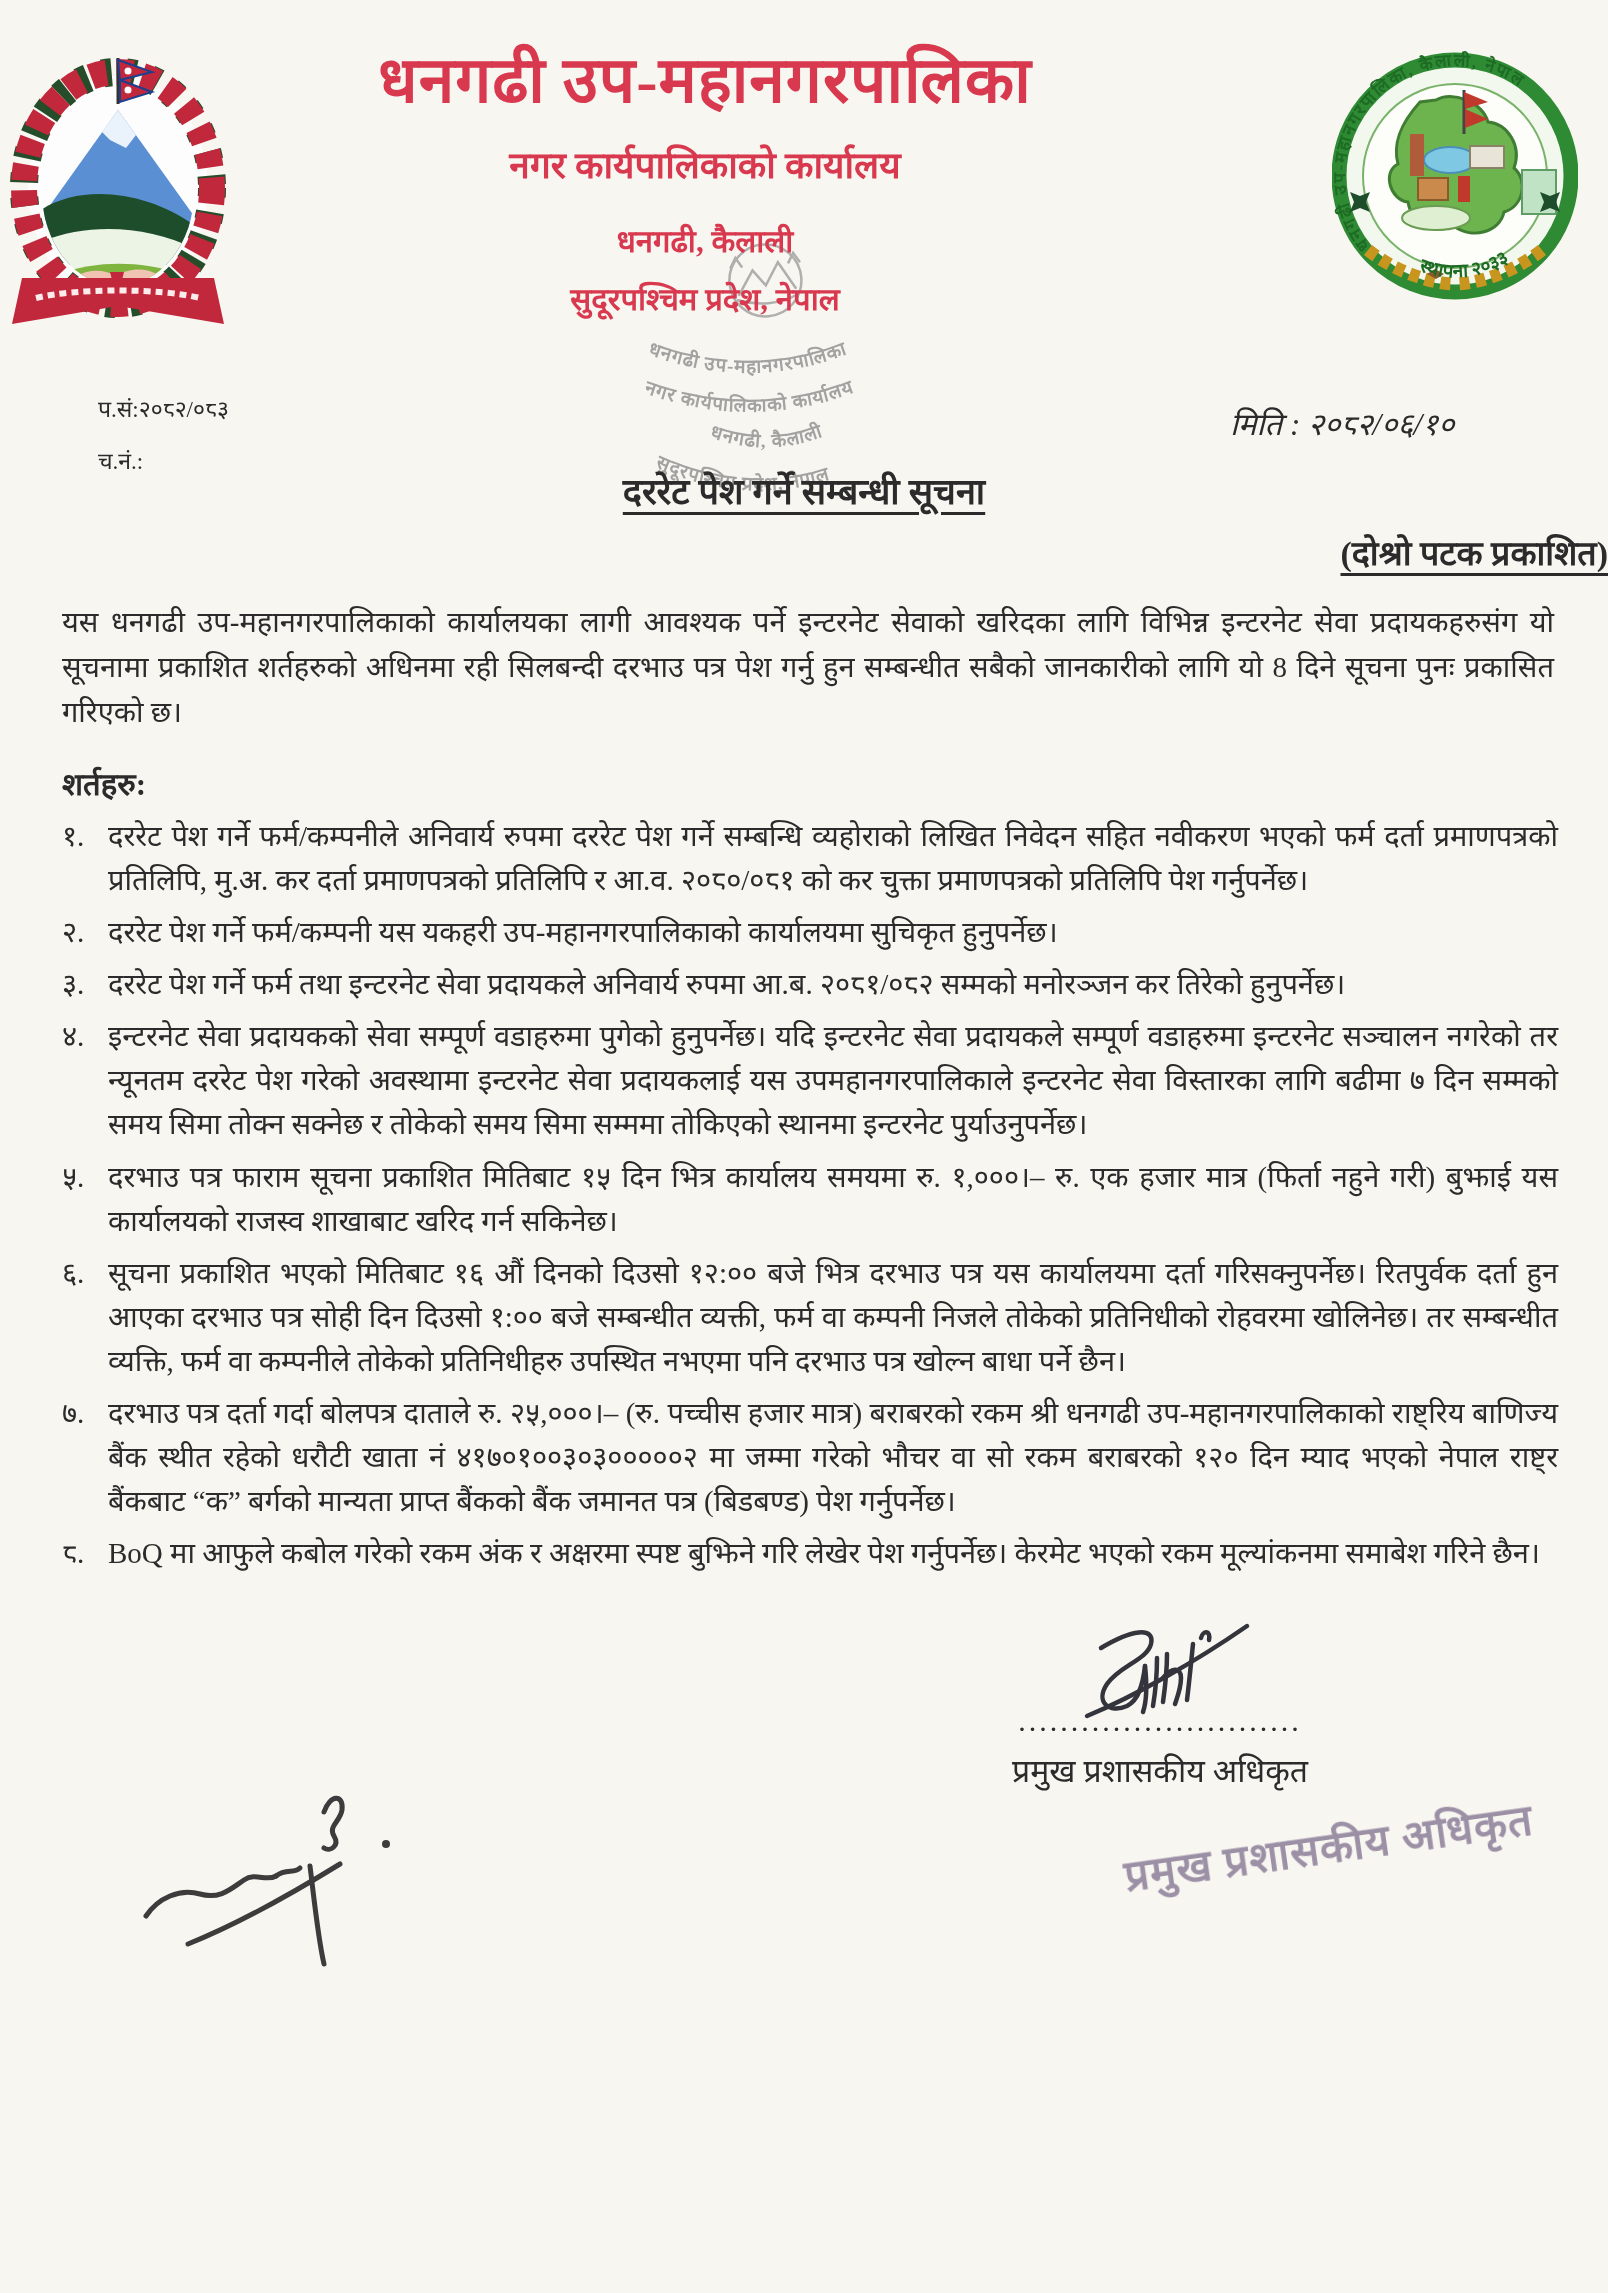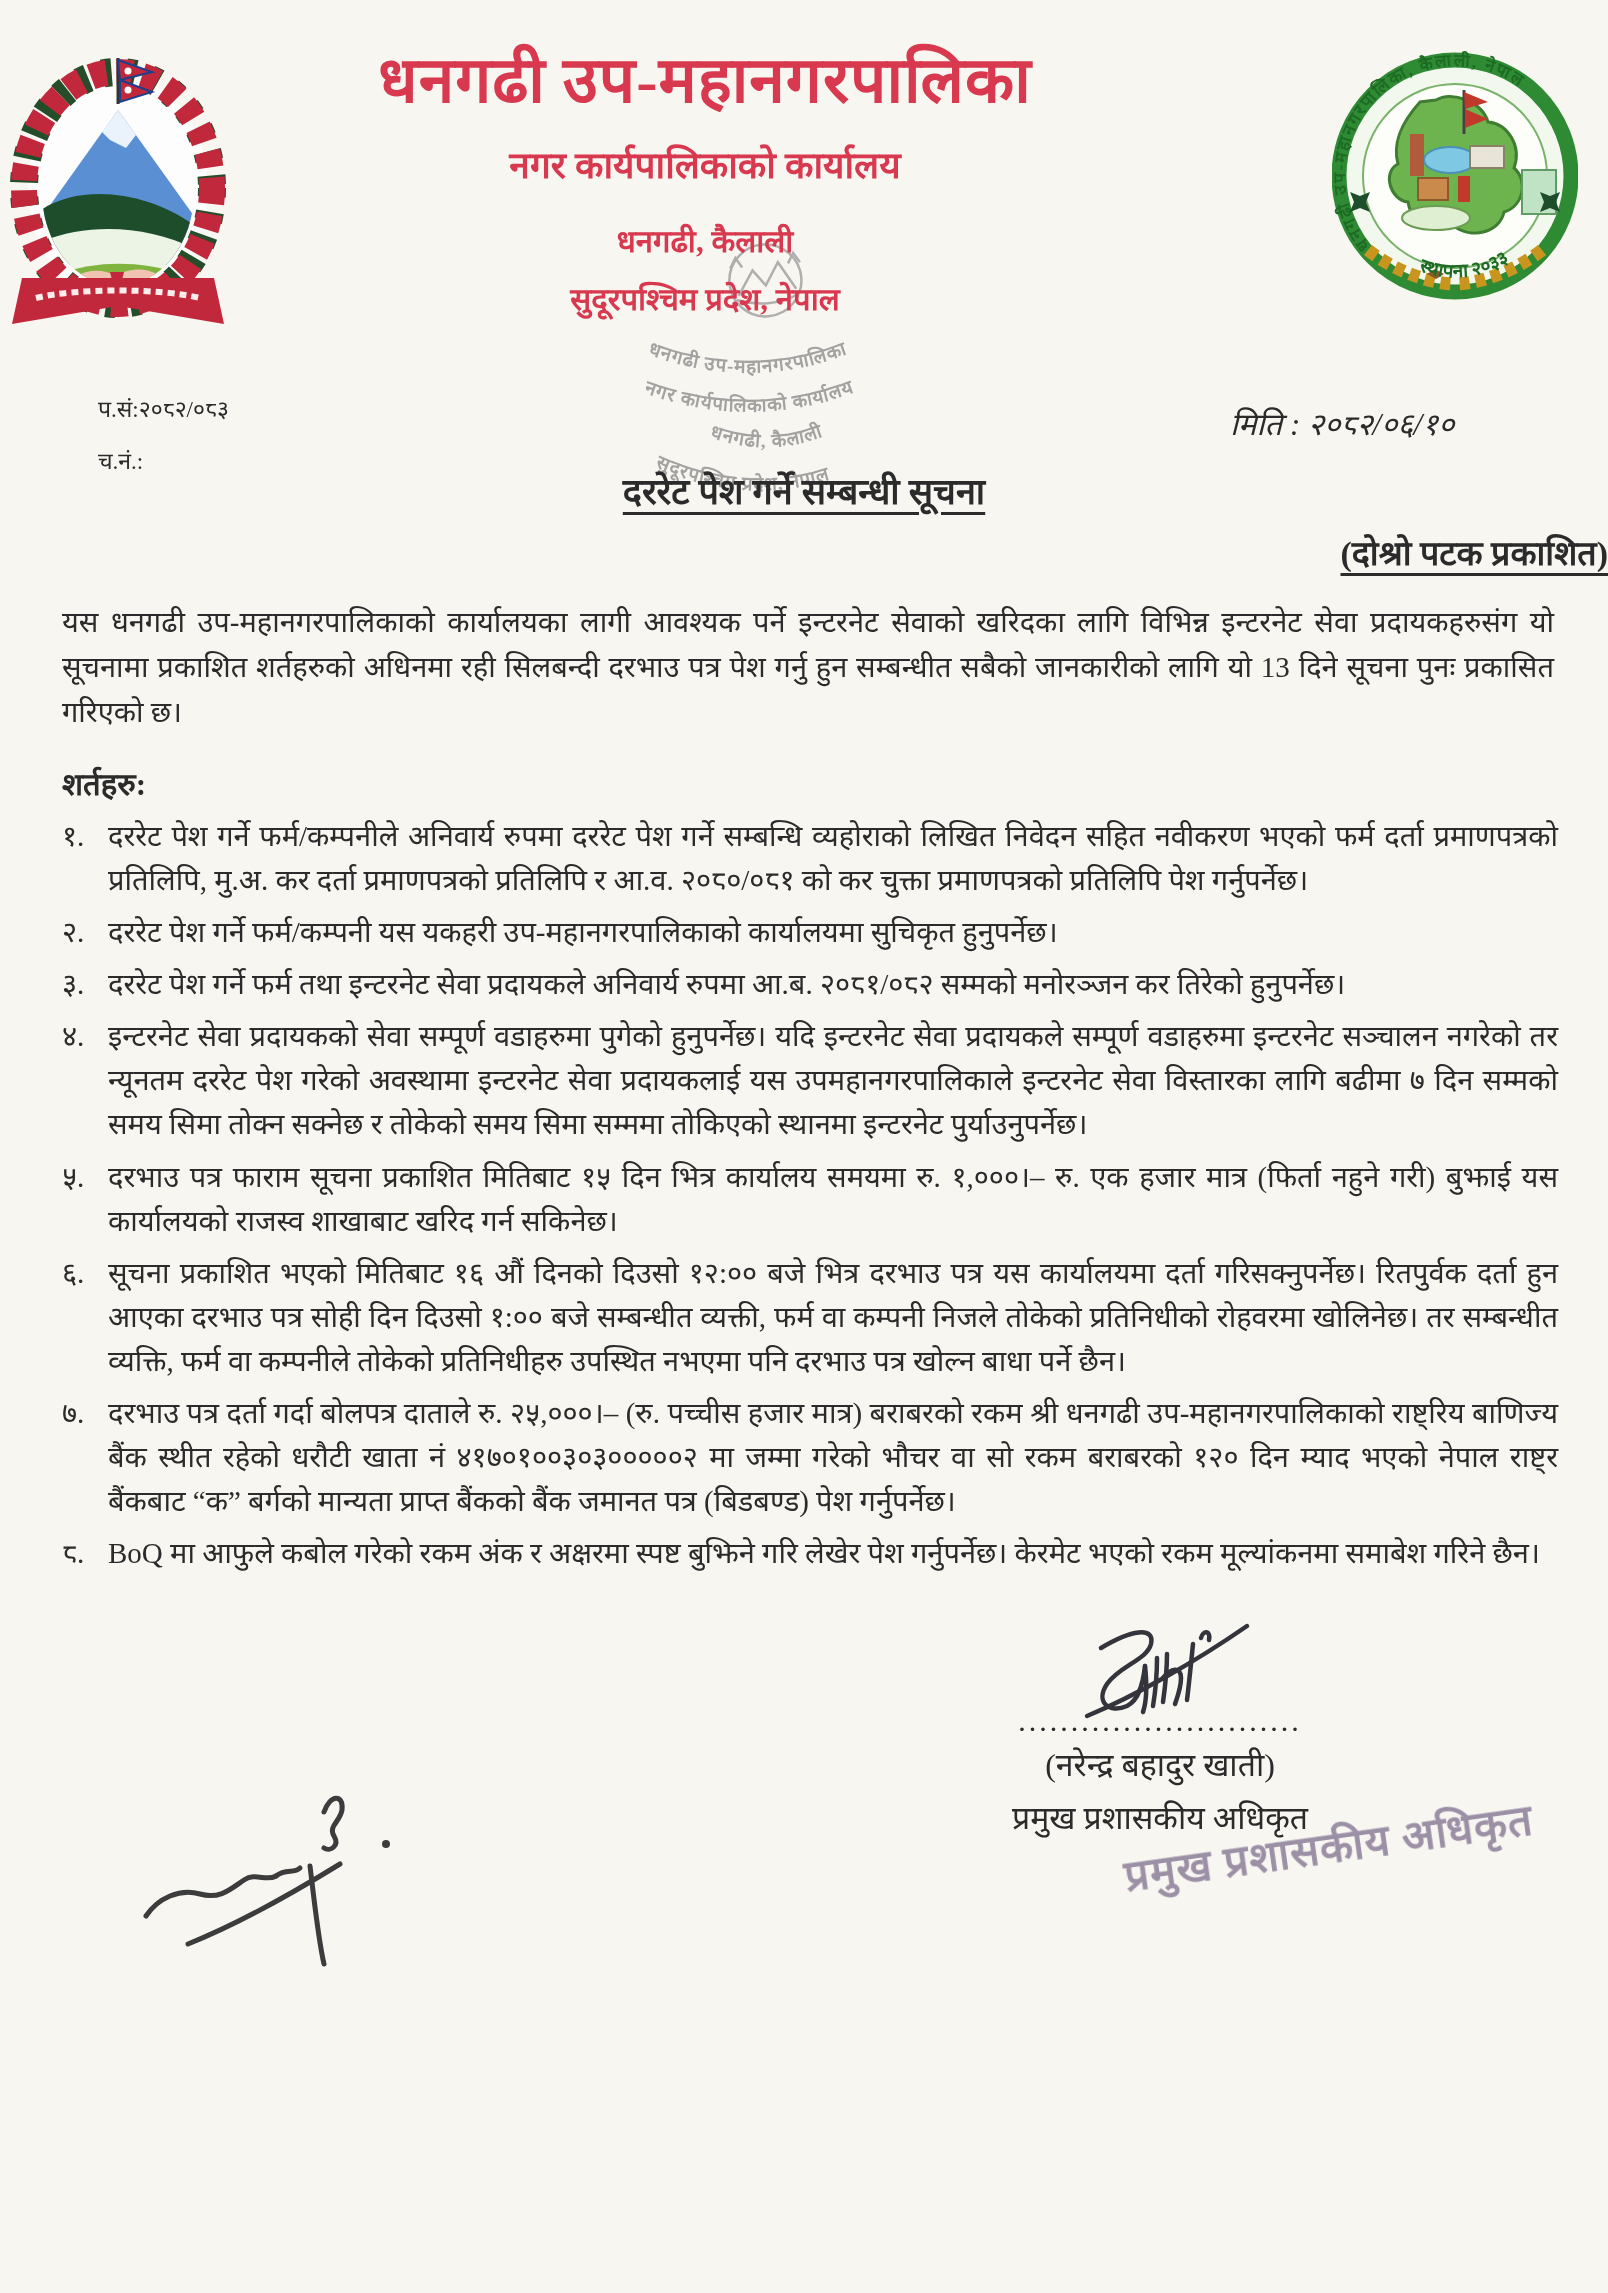--- a/index.html
+++ b/index.html
@@ -173,21 +173,21 @@
 </div>
 <div class="abs meta-right">
   <div>मिति : २०८२/०६/१०</div>
 </div>
 
 <div class="abs notice-head">
   <span class="notice-title">दररेट पेश गर्ने सम्बन्धी सूचना</span>
   <span class="notice-subtitle"><span>(दोश्रो पटक प्रकाशित)</span></span>
 </div>
 
-<div class="abs intro">यस धनगढी उप-महानगरपालिकाको कार्यालयका लागी आवश्यक पर्ने इन्टरनेट सेवाको खरिदका लागि विभिन्न इन्टरनेट सेवा प्रदायकहरुसंग यो सूचनामा प्रकाशित शर्तहरुको अधिनमा रही सिलबन्दी दरभाउ पत्र पेश गर्नु हुन सम्बन्धीत सबैको जानकारीको लागि यो 13 दिने सूचना पुनः प्रकासित गरिएको छ।</div>
+<div class="abs intro">यस धनगढी उप-महानगरपालिकाको कार्यालयका लागी आवश्यक पर्ने इन्टरनेट सेवाको खरिदका लागि विभिन्न इन्टरनेट सेवा प्रदायकहरुसंग यो सूचनामा प्रकाशित शर्तहरुको अधिनमा रही सिलबन्दी दरभाउ पत्र पेश गर्नु हुन सम्बन्धीत सबैको जानकारीको लागि यो 8 दिने सूचना पुनः प्रकासित गरिएको छ।</div>
 
 <div class="abs terms-heading">शर्तहरु:</div>
 
 <div class="abs terms">
   <div class="term">
     <span class="num">१.</span>
     <span class="txt">दररेट पेश गर्ने फर्म/कम्पनीले अनिवार्य रुपमा दररेट पेश गर्ने सम्बन्धि व्यहोराको लिखित निवेदन सहित नवीकरण भएको फर्म दर्ता प्रमाणपत्रको प्रतिलिपि, मु.अ. कर दर्ता प्रमाणपत्रको प्रतिलिपि र आ.व. २०८०/०८१ को कर चुक्ता प्रमाणपत्रको प्रतिलिपि पेश गर्नुपर्नेछ।</span>
   </div>
   <div class="term">
     <span class="num">२.</span>
@@ -223,21 +223,20 @@
   <svg class="sig-svg" width="250" height="150" viewBox="0 0 250 150">
     <g fill="none" stroke="#34343c" stroke-width="4.5" stroke-linecap="round" stroke-linejoin="round">
       <path d="M66 48 C96 30 120 26 116 44 C112 60 84 66 72 84 C60 102 74 114 92 106 C104 100 108 84 110 66"></path>
       <path d="M110 66 C112 84 112 100 108 112 M122 58 C122 76 120 94 118 106"></path>
       <path d="M132 54 C132 72 130 88 128 102 M128 78 C136 68 146 66 146 78 C146 88 142 98 140 104"></path>
       <path d="M158 44 C156 64 154 84 152 100 M166 38 c2 -8 10 -8 8 2"></path>
       <path d="M52 116 C100 96 160 62 212 26"></path>
     </g>
   </svg>
   <div class="sig-dots">...........................</div>
-  <div class="sig-name">(नरेन्द्र बहादुर खाती)</div>
   <div class="sig-post">प्रमुख प्रशासकीय अधिकृत</div>
 </div>
 
 <div class="abs stamp-purple">प्रमुख प्रशासकीय अधिकृत</div>
 
 <div class="abs scribble">
   <svg width="340" height="220" viewBox="0 0 340 220">
     <g fill="none" stroke="#3c3c3c" stroke-width="5" stroke-linecap="round" stroke-linejoin="round">
       <path d="M18 168 C30 150 52 140 72 146 C92 152 104 140 116 132 C128 124 138 134 148 128"></path>
       <path d="M148 128 C158 120 166 126 172 120"></path>

